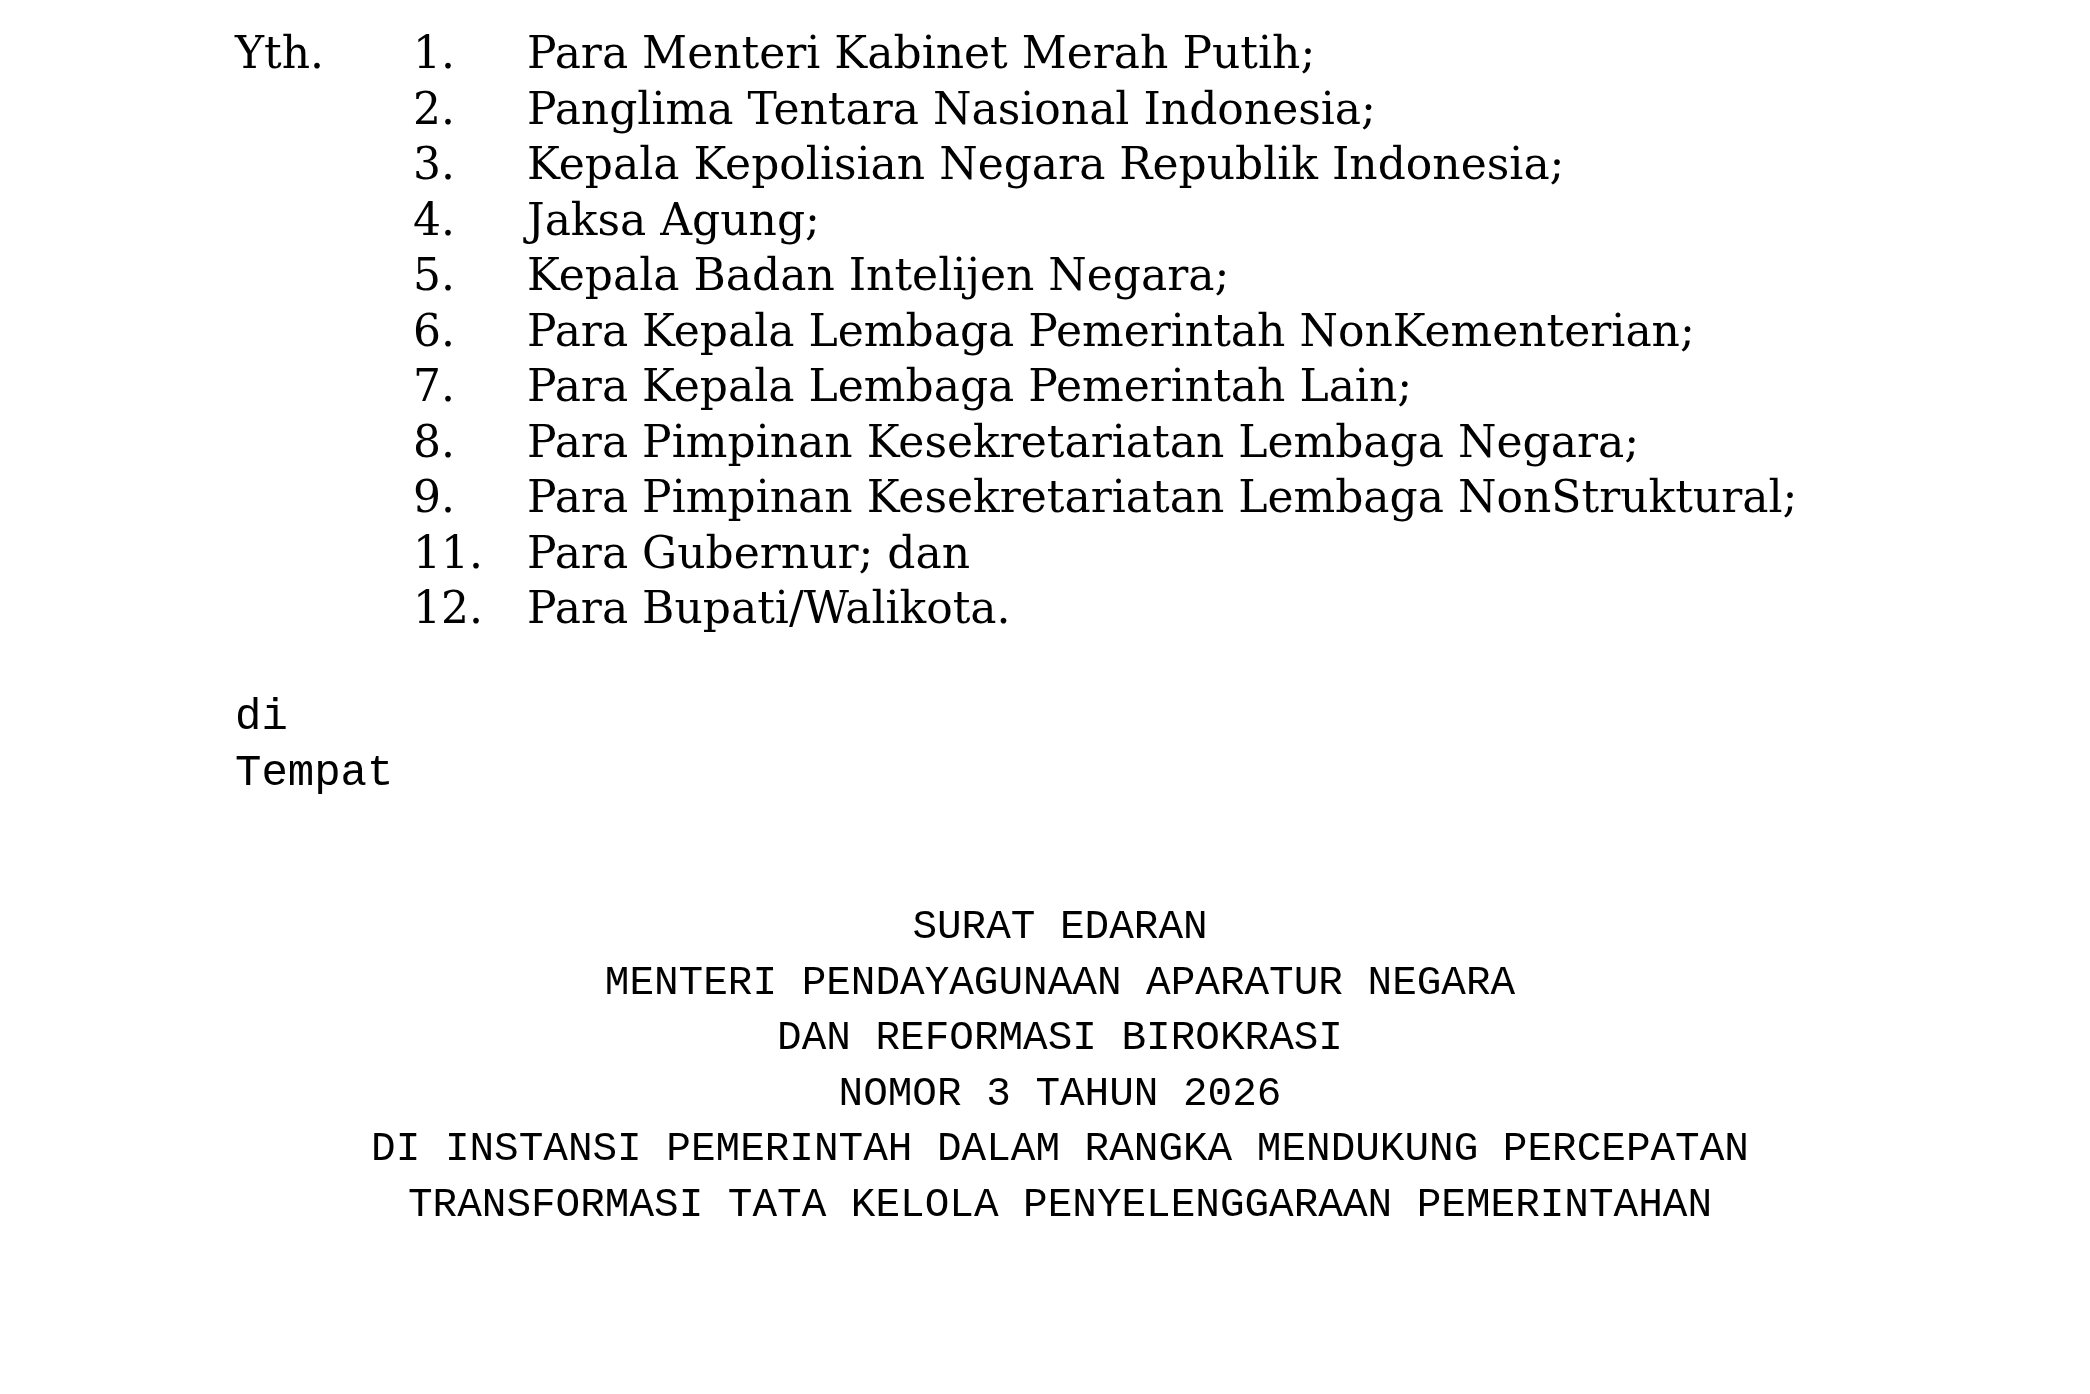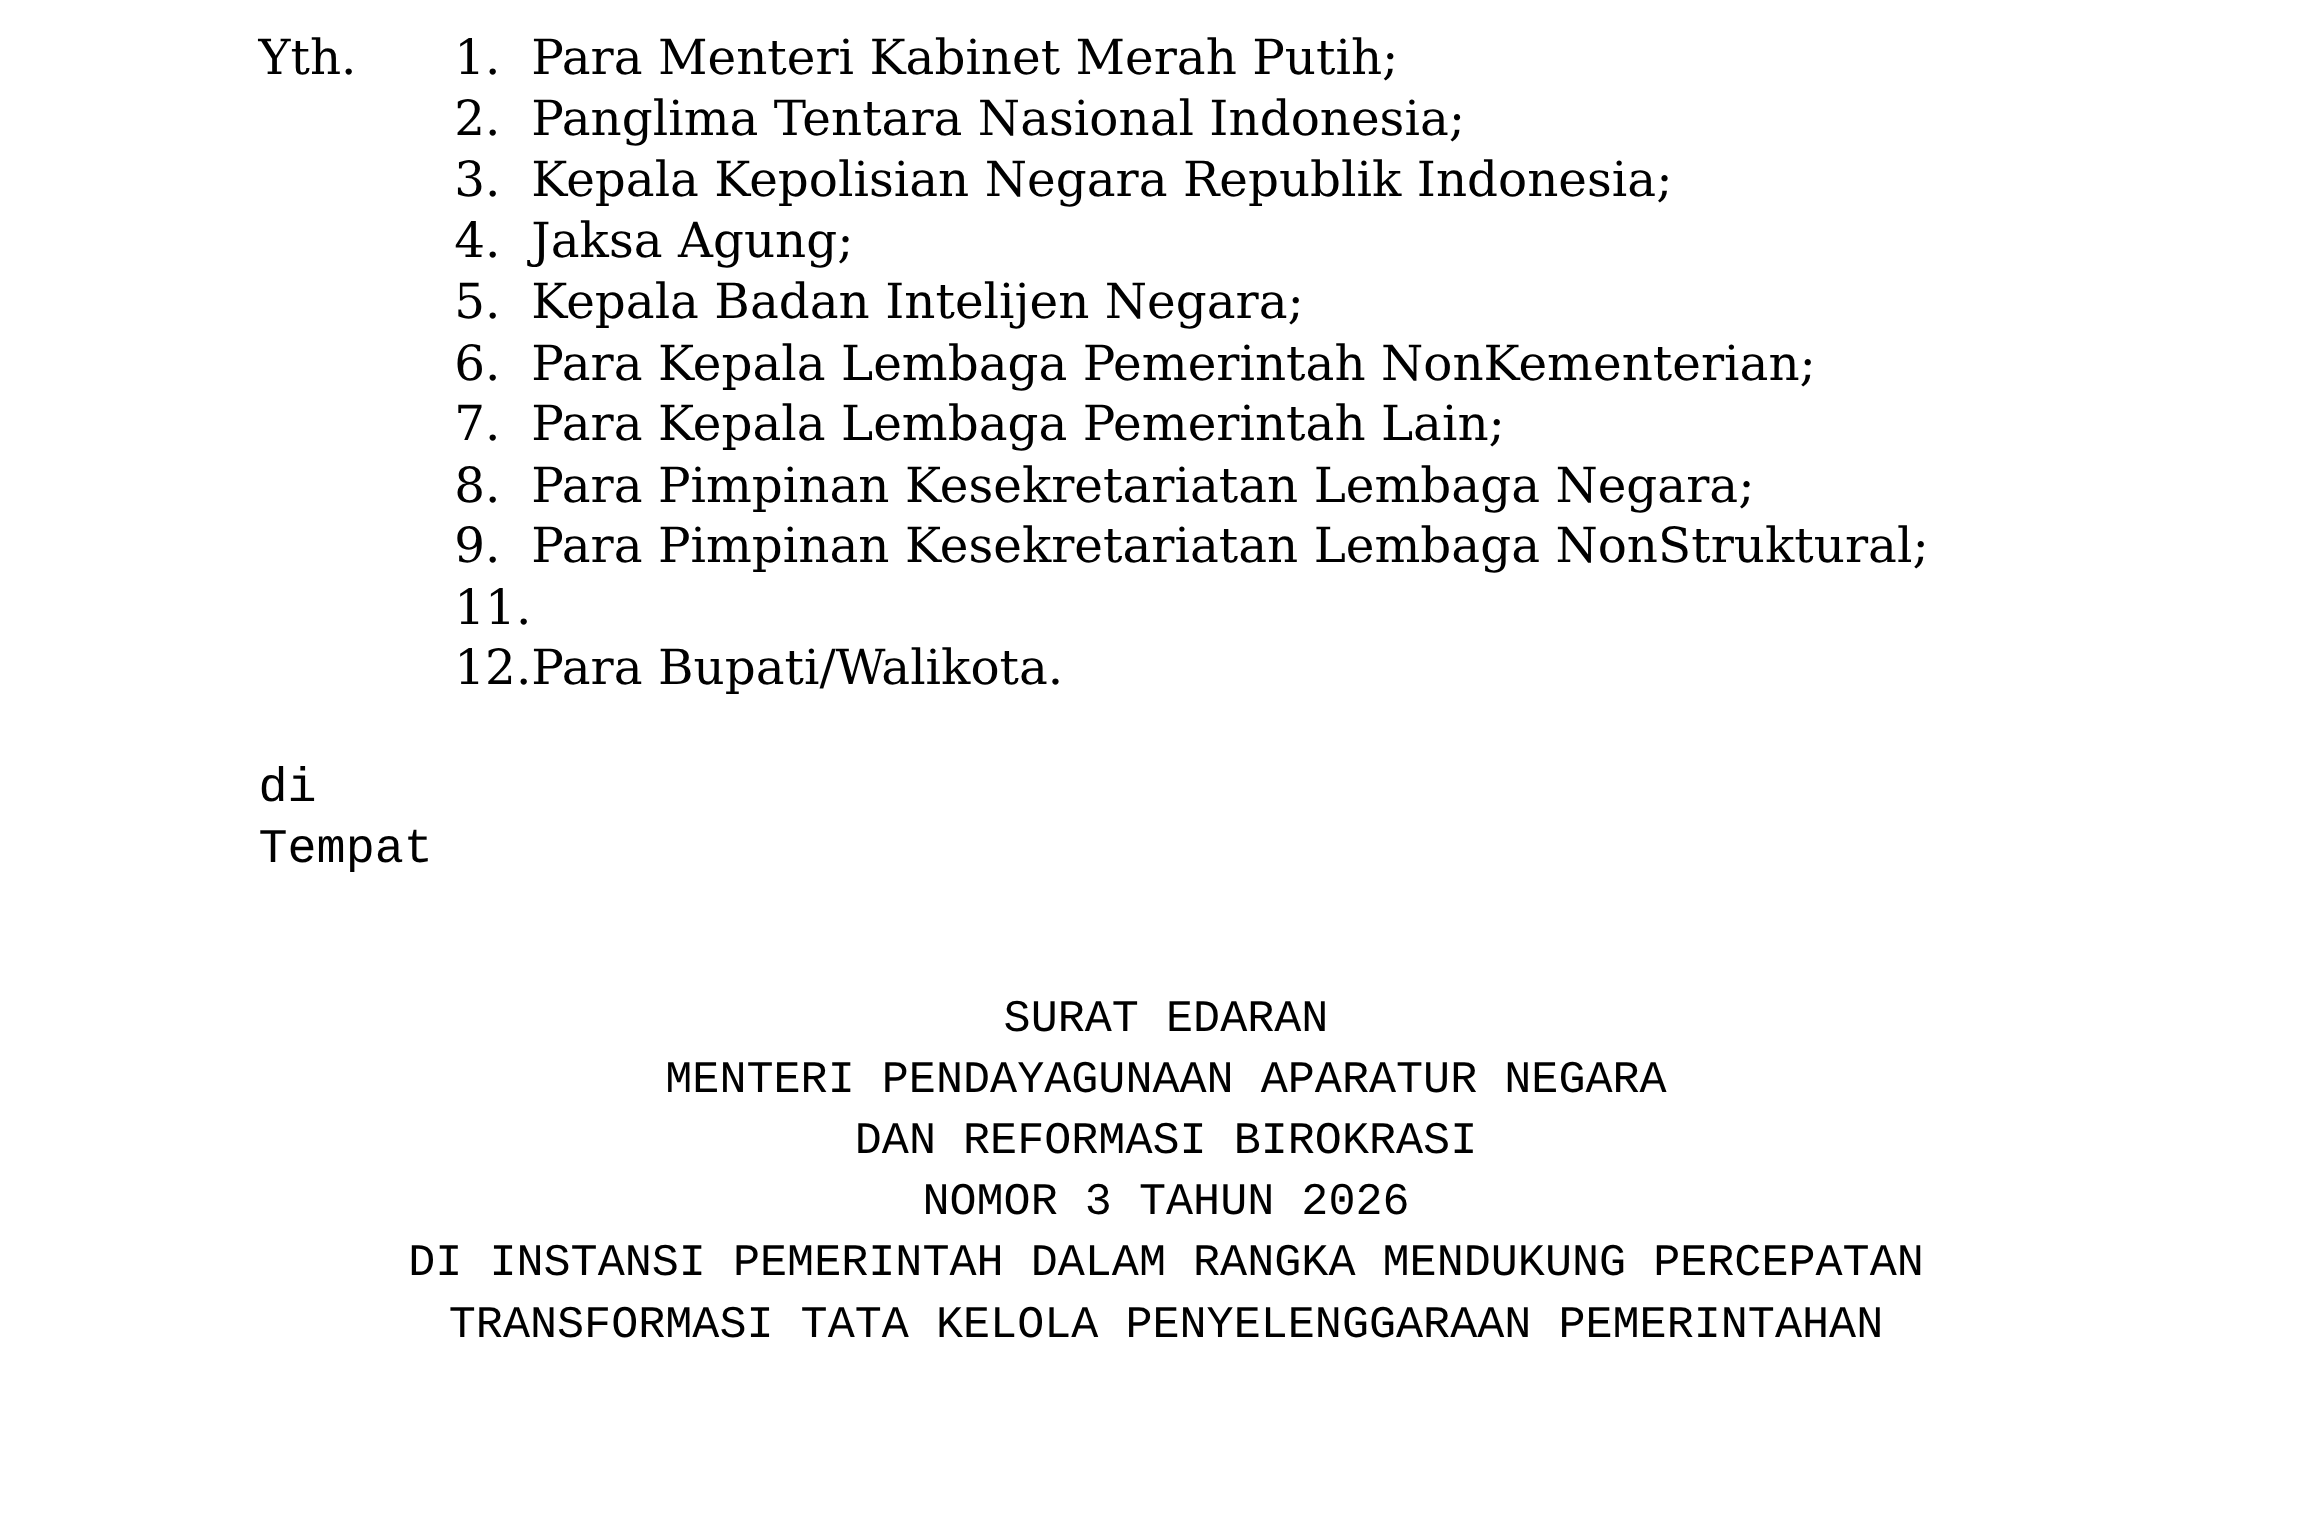--- a/index.html
+++ b/index.html
@@ -23,21 +23,21 @@
   }
   .recipients {
     position: absolute;
     left: 413px;
     top: 25px;
     font-size: 44px;
     line-height: 55.5px;
   }
   .recipient-row { display: flex; white-space: nowrap; }
   .recipient-num { flex: 0 0 70px; width: 70px; }
-  .recipient-name { flex: 0 0 auto; }
+  .recipient-name { flex: 0 0 auto; margin-left: 44px; }
   .closing {
     position: absolute;
     left: 235px;
     top: 690px;
     font-size: 44px;
     line-height: 55.5px;
     white-space: nowrap;
     font-family: Liberation Mono, monospace;
   }
   .title-block {
@@ -102,20 +102,21 @@
       </div>
 
       <div class="recipient-row">
         <span class="recipient-num">9.</span>
         <span class="recipient-name">Para Pimpinan Kesekretariatan Lembaga NonStruktural;</span>
       </div>
 
 
       <div class="recipient-row">
         <span class="recipient-num">11.</span>
+        <span class="recipient-name">Para Gubernur; dan</span>
       </div>
 
       <div class="recipient-row">
         <span class="recipient-num">12.</span>
         <span class="recipient-name">Para Bupati/Walikota.</span>
       </div>
     </div>
 
   <div class="closing">
     <div>di</div>

